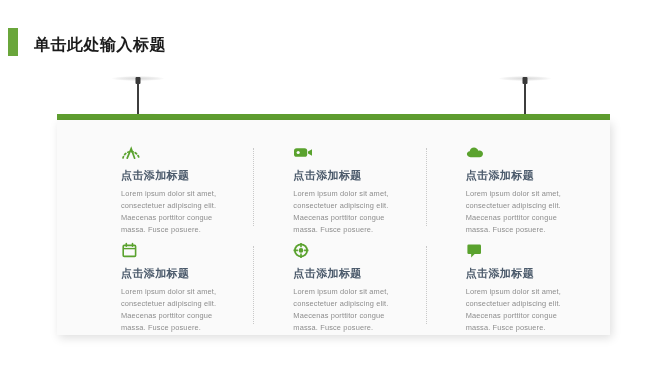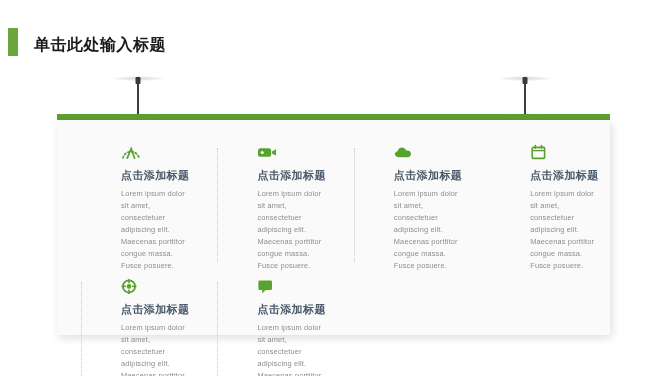--- a/index.html
+++ b/index.html
@@ -137,21 +137,21 @@
   }
 
   
   #feature-grid {
     position: absolute;
     left: 0;
     top: 0;
     width: 553px;
     height: 215px;
     display: grid;
-    grid-template-columns: 1fr 1fr 1fr 1fr;
+    grid-template-columns: 1fr 1fr 1fr;
     grid-template-rows: 1fr 1fr;
     box-sizing: border-box;
     padding: 22px 18px 18px 18px;
   }
   .feature-block {
     position: relative;
     padding: 4px 22px 4px 46px;
     box-sizing: border-box;
   }
   .feature-block.has-divider::before {

